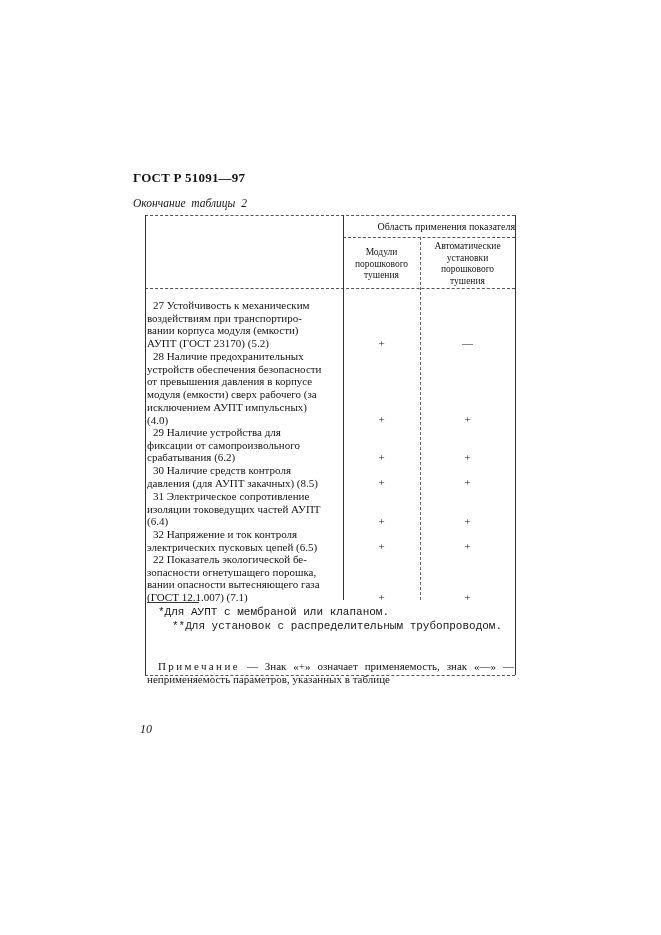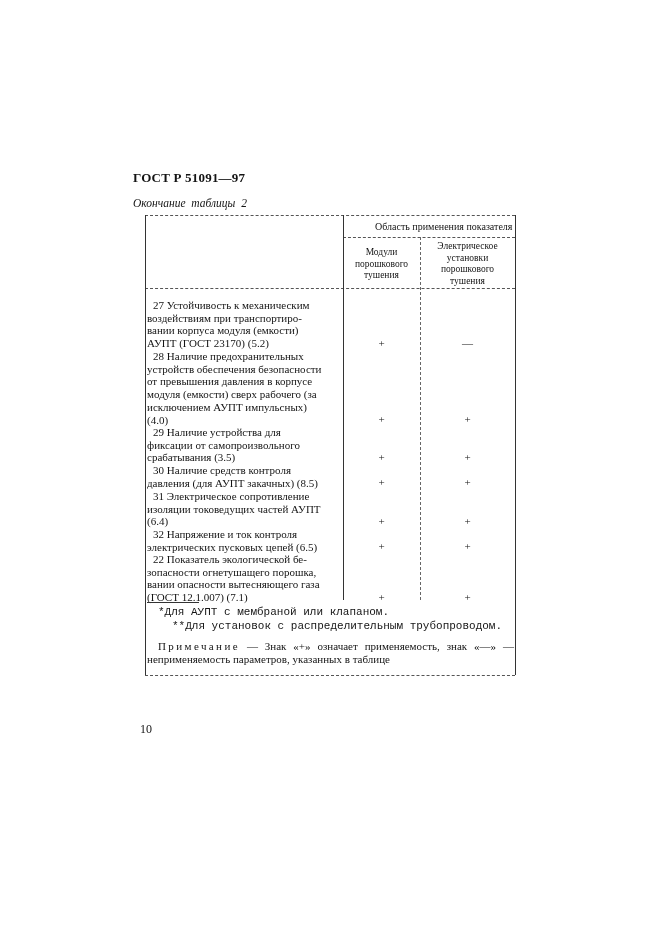--- a/index.html
+++ b/index.html
@@ -22,21 +22,21 @@
   .hline { position: absolute; height: 0; border-top: 1px dashed #555; }
   .vline { position: absolute; width: 0; border-left: 1px solid #333; }
   .vline.dashed { border-left: 1px dashed #666; }
   .hdr-main {
     position: absolute; left: 0; top: 0; width: 198px; height: 73px;
     display: flex; align-items: center; justify-content: center;
     font-size: 10px; text-align: center;
   }
   .hdr-group {
     position: absolute; left: 198px; top: 6px; width: 172px;
-    font-size: 10px; text-align: left; margin-left: 32px;
+    font-size: 10px; text-align: right;
   }
   .hdr-sub {
     position: absolute; font-size: 9.5px; text-align: center; line-height: 11.5px;
   }
   .row {
     position: absolute; left: 0; width: 370px;
   }
   .row .name {
     position: absolute; left: 2px; width: 194px;
     font-size: 11px; line-height: 12.7px; text-align: justify;
@@ -51,23 +51,23 @@
     position: absolute; left: 147px; top: 602px; width: 52px; border-top: 1px solid #333;
   }
   .footnote {
     position: absolute; font-size: 11px; font-family: Liberation Mono, monospace;
   }
   .note {
     position: absolute; left: 147px; top: 640px; width: 367px;
     font-size: 11px; line-height: 13px; text-align: justify;
   }
   .note .spaced { letter-spacing: 2.4px; }
-  .note .first { text-indent: 11px; }
+  .note .first { text-indent: 11px; margin-top: 20px; }
   .page-number {
-    position: absolute; left: 140px; top: 722px; font-size: 12px;
+    position: absolute; left: 140px; top: 722px; font-size: 12px; font-style: italic;
   }
 </style>
 </head>
 <body>
 
 <div>
 
   <div class="doc-title">ГОСТ Р 51091—97</div>
   <div class="table-caption">Окончание таблицы 2</div>
 
@@ -81,21 +81,21 @@
     <div class="vline dashed" style="left:275px;top:22px;height:363px;"></div>
     <div class="vline" style="left:370px;top:0;height:460px;"></div>
 
     <div class="hdr-group">Область применения показателя</div>
     <div class="hdr-sub" style="left:198px;top:32px;width:77px;">
       <div>Модули</div>
       <div>порошкового</div>
       <div>тушения</div>
     </div>
     <div class="hdr-sub" style="left:275px;top:26px;width:95px;">
-      <div>Электрическое</div>
+      <div>Автоматические</div>
       <div>установки</div>
       <div>порошкового</div>
       <div>тушения</div>
     </div>
 
     <div class="row" style="top:84px;">
       <div class="name">
         <div class="first">27 Устойчивость к механическим</div>
         <div>воздействиям при транспортиро-</div>
         <div>вании корпуса модуля (емкости)</div>
@@ -115,21 +115,21 @@
         <div>(4.0)</div>
       </div>
       <div class="mark c2" style="top:63px;">+</div>
       <div class="mark c3" style="top:63px;">+</div>
     </div>
 
     <div class="row" style="top:211px;">
       <div class="name">
         <div class="first">29 Наличие устройства для</div>
         <div>фиксации от самопроизвольного</div>
-        <div>срабатывания (3.5)</div>
+        <div>срабатывания (6.2)</div>
       </div>
       <div class="mark c2" style="top:25px;">+</div>
       <div class="mark c3" style="top:25px;">+</div>
     </div>
 
     <div class="row" style="top:249px;">
       <div class="name">
         <div class="first">30 Наличие средств контроля</div>
         <div>давления (для АУПТ закачных) (8.5)</div>
       </div>

